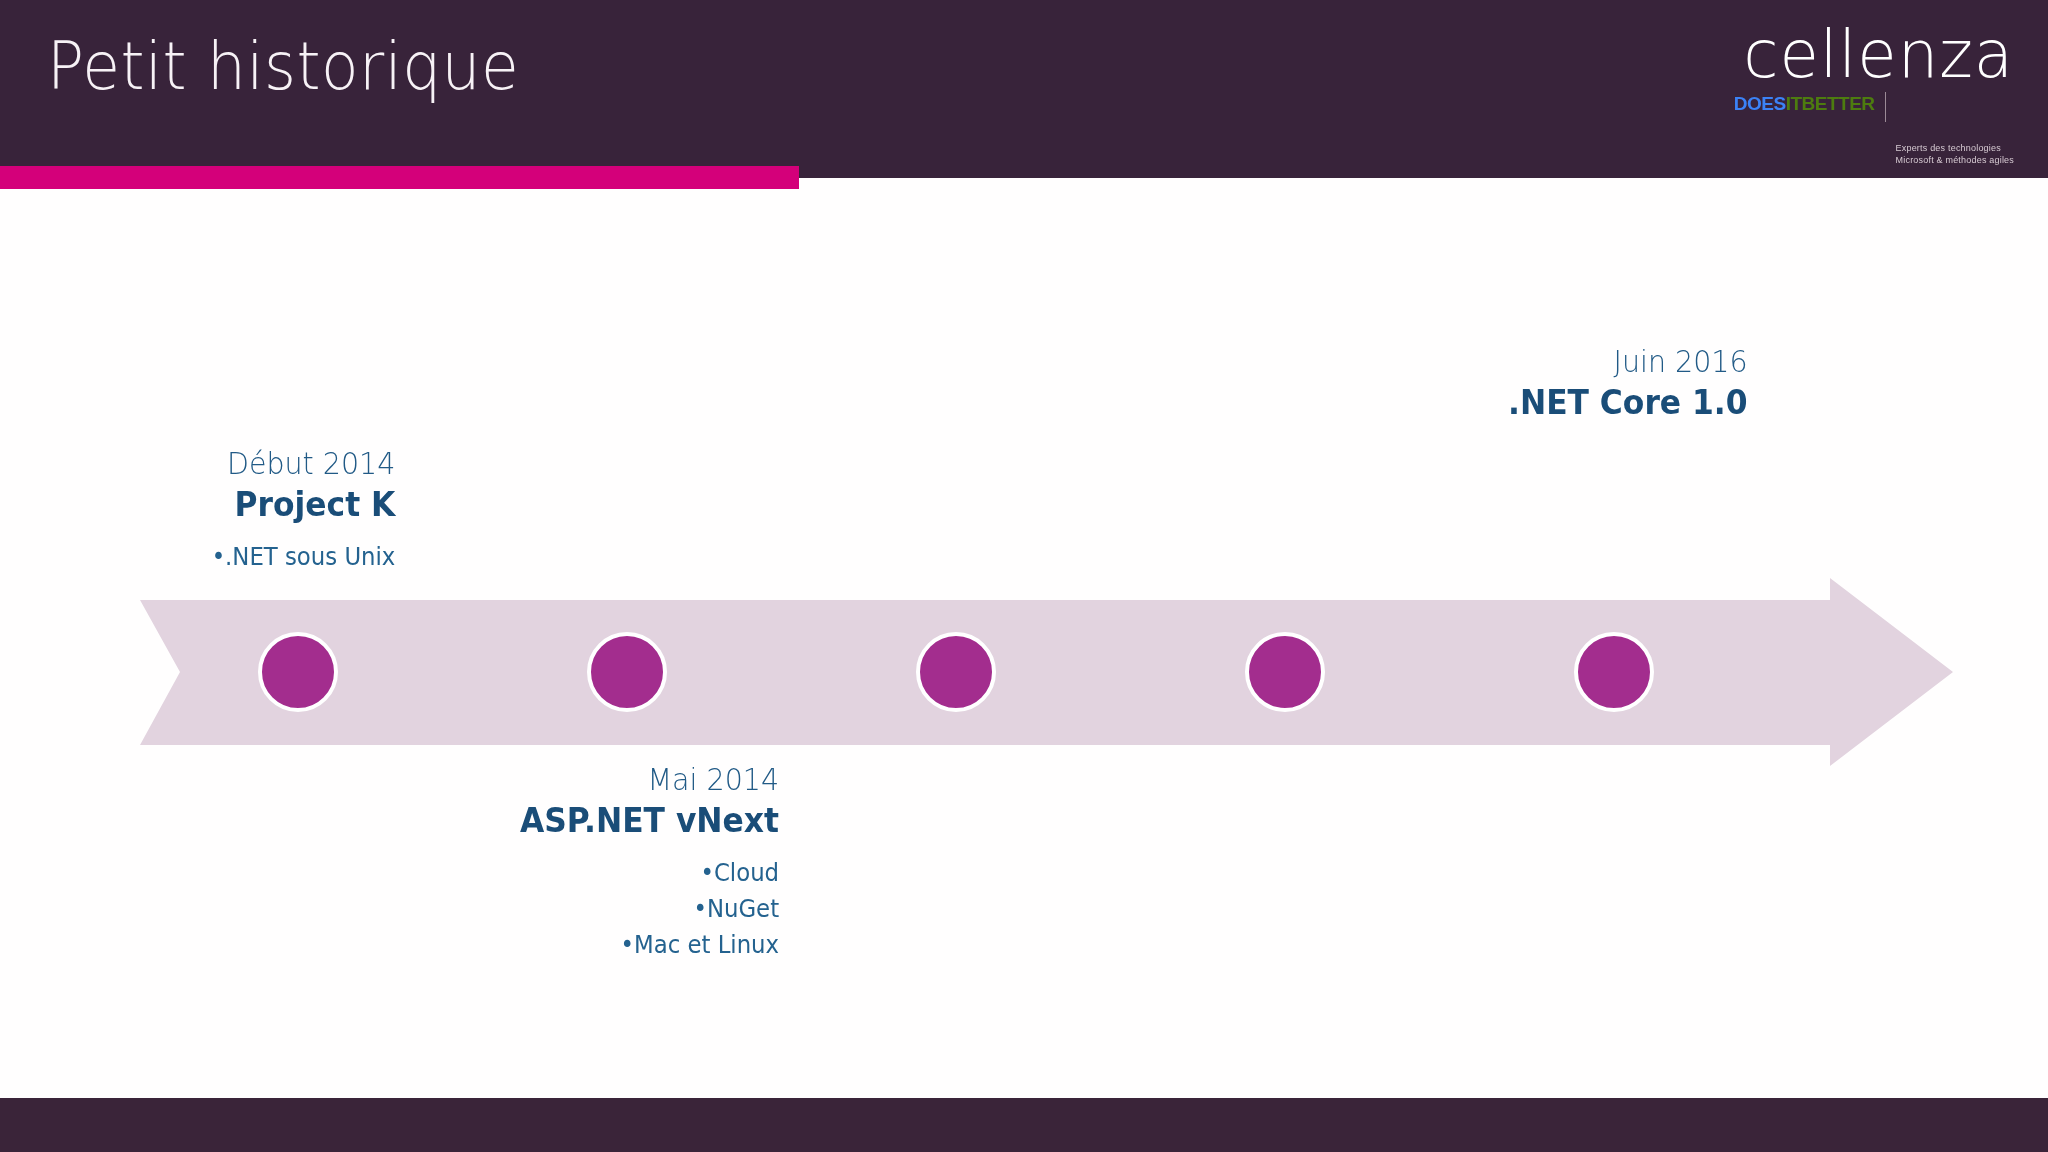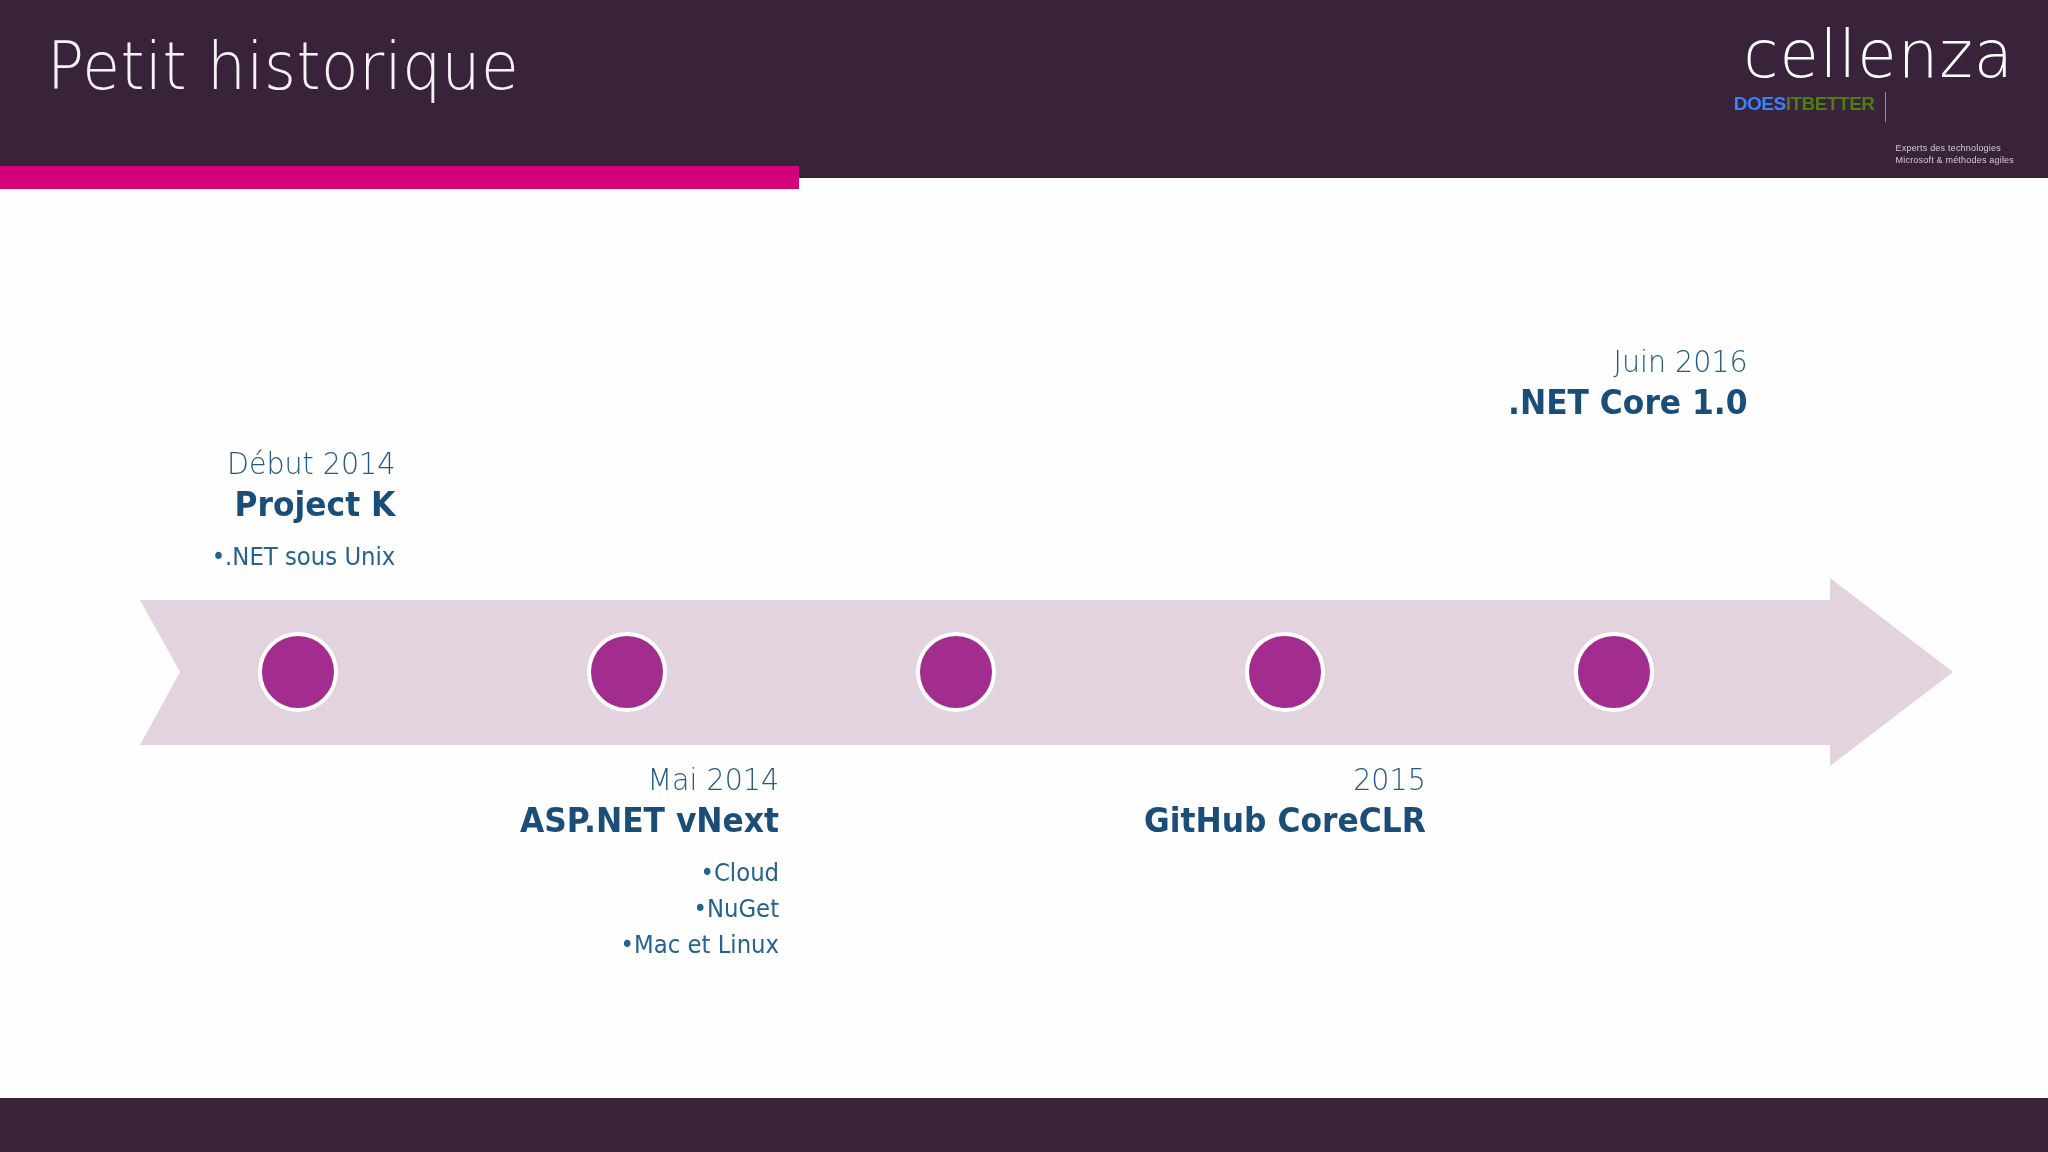--- a/index.html
+++ b/index.html
@@ -166,24 +166,20 @@
     <div class="lbl-date">Mai 2014</div>
     <div class="lbl-title">ASP.NET vNext</div>
     <div class="lbl-bullets">
       <div class="bullet"><span class="dot">•</span><span>Cloud</span></div>
       <div class="bullet"><span class="dot">•</span><span>NuGet</span></div>
       <div class="bullet"><span class="dot">•</span><span>Mac et Linux</span></div>
     </div>
   </div>
 
 
-  <div class="node-label" style="left:1144px;top:760px;">
-    <div class="lbl-date">2015</div>
-    <div class="lbl-title">GitHub CoreCLR</div>
-  </div>
 
   <div class="node-label" style="left:1508px;top:342px;">
     <div class="lbl-date">Juin 2016</div>
     <div class="lbl-title">.NET Core 1.0</div>
   </div>
 
   <div class="footer"></div>
 
 </div>
 

